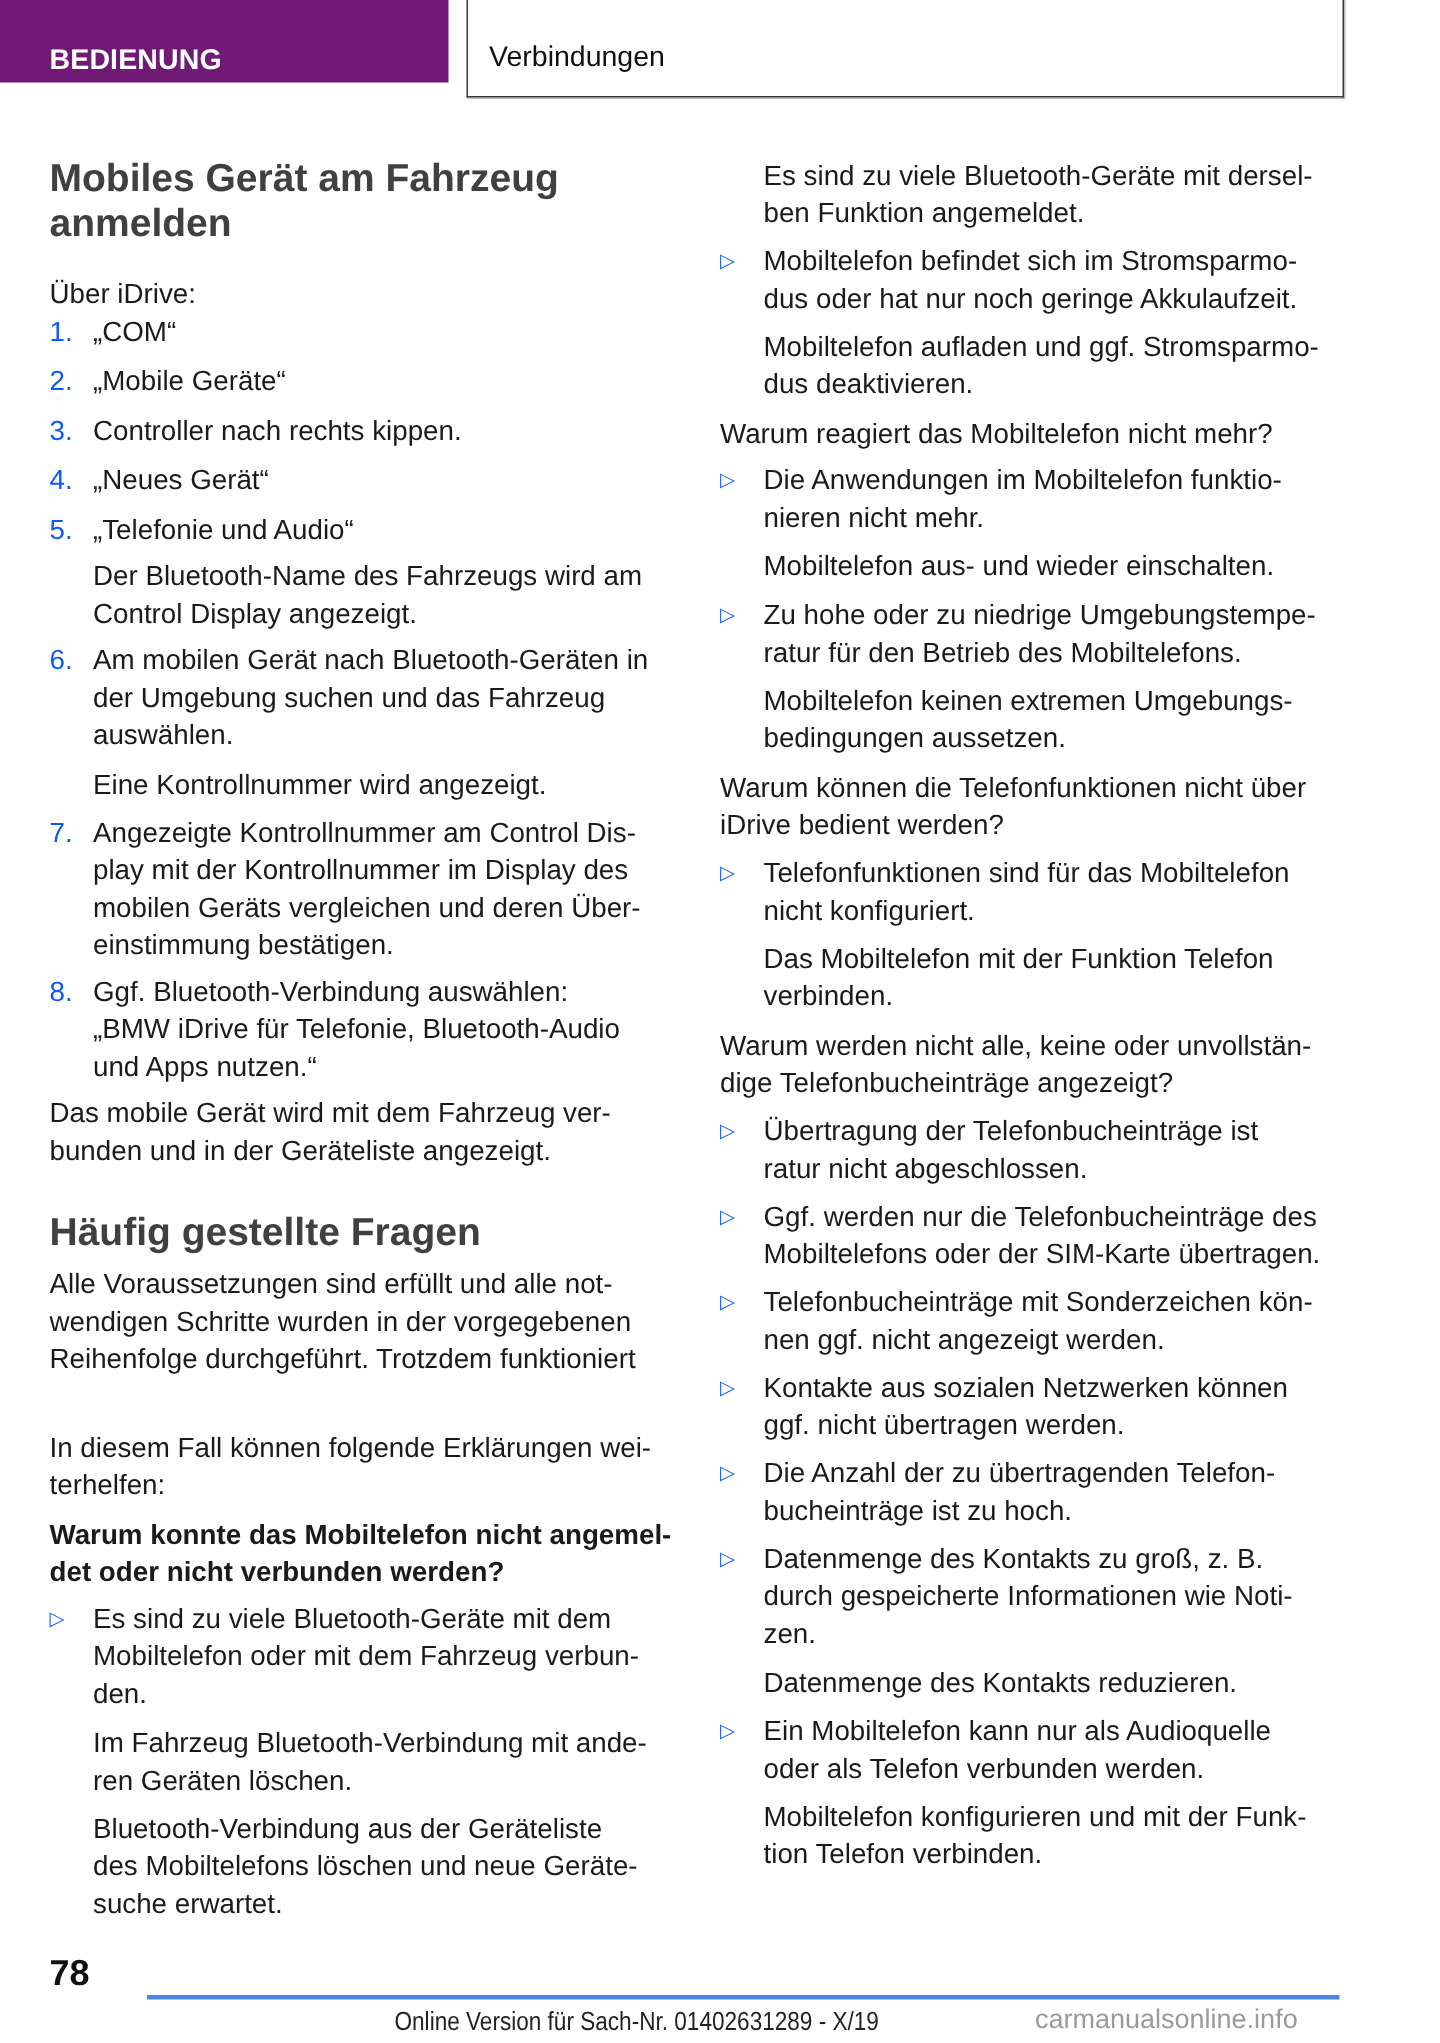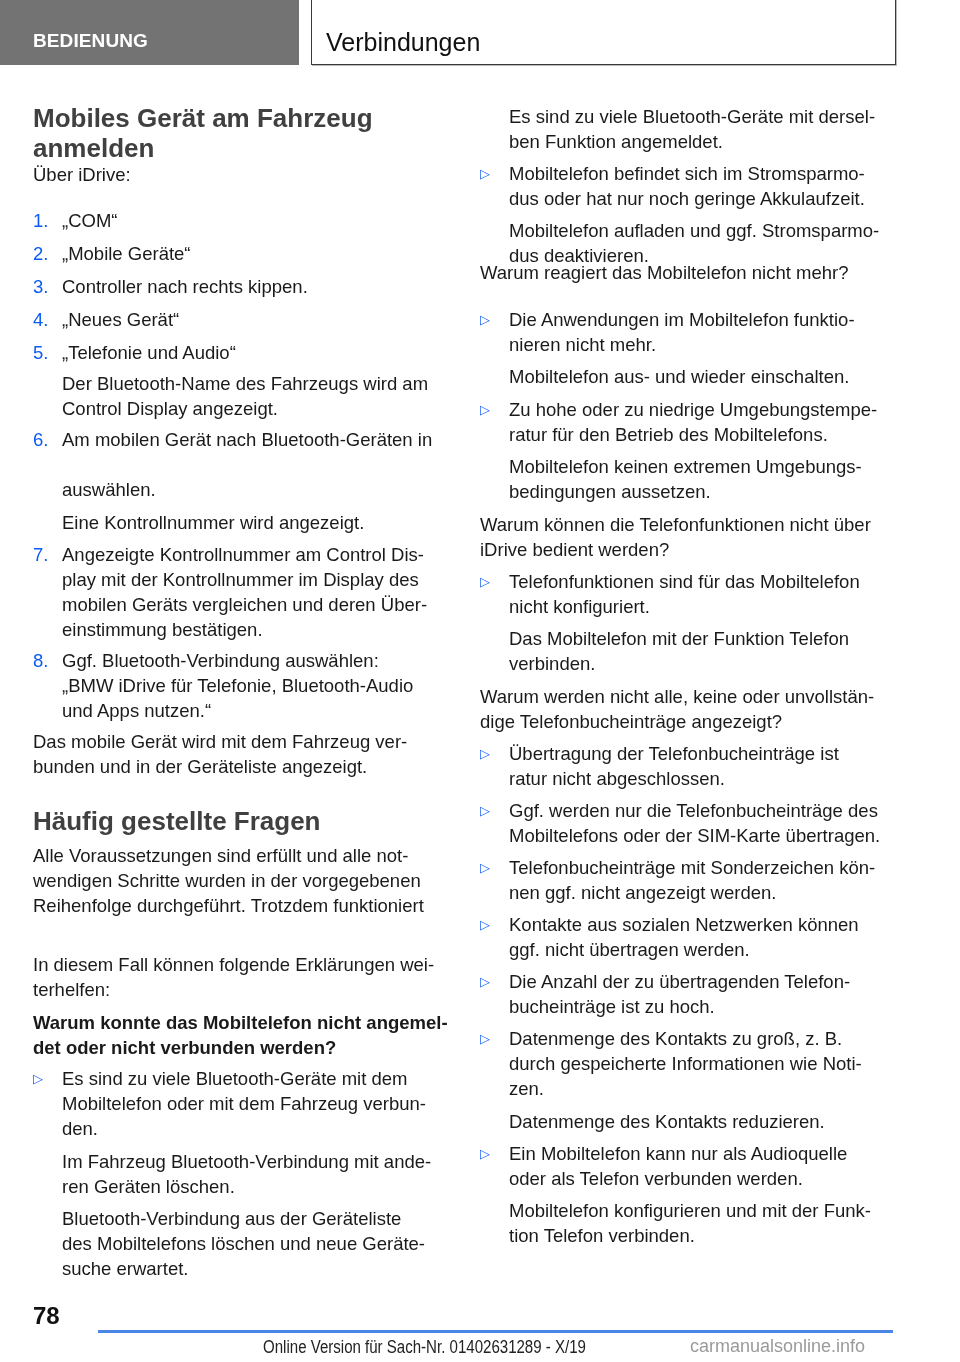--- a/index.html
+++ b/index.html
@@ -1,34 +1,34 @@
 <!DOCTYPE html>
 <html><head>
   <meta charset="utf-8">
   <style>
     html, body { margin: 0; padding: 0; background: #ffffff; }
     body {
       width: 960px; height: 1362px; position: relative; overflow: hidden;
       font-family: "Liberation Sans", sans-serif; color: #1a1a1a;
     }
     .header-section {
-      position: absolute; left: 0; top: 0; width: 299px; height: 65px;
-      background: #737373;
+      position: absolute; left: 0; top: 0; width: 299px; height: 55px;
+      background: #701a75;
     }
     .header-section span {
       position: absolute; left: 33px; top: 30px;
       color: #ffffff; font-weight: bold; font-size: 19px; letter-spacing: 0.1px;
     }
     .header-chapter {
       position: absolute; left: 311px; top: -2px; width: 583px; height: 66px;
       border: 1.5px solid #3a3a3a; border-top: none; background: #fff;
       box-shadow: 1px 1px 0 #bbb;
     }
     .header-chapter span {
-      position: absolute; left: 14px; top: 30px; font-size: 25px; color: #111;
+      position: absolute; left: 14px; top: 30px; font-size: 19px; color: #111;
     }
     .col { position: absolute; top: 0; }
     .col-left { left: 33px; width: 420px; }
     .col-right { left: 480px; width: 420px; }
     .abs { position: absolute; }
     h1.heading {
       margin: 0; color: #404040; font-weight: bold; font-size: 26px; line-height: 30px;
     }
     .p {
       font-size: 18.5px; line-height: 25px; margin: 0; color: #1a1a1a;
@@ -62,21 +62,21 @@
   <span>BEDIENUNG</span>
 </div>
 <div class="header-chapter">
   <span>Verbindungen</span>
 </div>
 
 <div class="col col-left">
   <h1 class="heading abs" style="top:103px;">
     <span>Mobiles Gerät am Fahrzeug</span><br><span>anmelden</span>
   </h1>
-  <p class="p abs" style="top:162px;">Über iDrive:</p>
+  <p class="p abs" style="top:183px;">Über iDrive:</p>
 
   <div class="abs" style="top:208px; width:420px;">
     <div class="abs" style="top:0;">
       <span class="num">1.</span>
       <span class="p ind">„COM“</span>
     </div>
     <div class="abs" style="top:33px;">
       <span class="num">2.</span>
       <span class="p ind">„Mobile Geräte“</span>
     </div>
@@ -91,21 +91,21 @@
     <div class="abs" style="top:132px;">
       <span class="num">5.</span>
       <span class="p ind">„Telefonie und Audio“</span>
       <div class="p ind" style="top:31px;">
         <span>Der Bluetooth-Name des Fahrzeugs wird am</span><br><span>Control Display angezeigt.</span>
       </div>
     </div>
     <div class="abs" style="top:219px;">
       <span class="num">6.</span>
       <div class="p ind">
-        <span>Am mobilen Gerät nach Bluetooth-Geräten in</span><br><br><span>auswählen.</span>
+        <span>Am mobilen Gerät nach Bluetooth-Geräten in</span><br><span>der Umgebung suchen und das Fahrzeug</span><br><span>auswählen.</span>
       </div>
       <div class="p ind" style="top:83px;">
         <span>Eine Kontrollnummer wird angezeigt.</span>
       </div>
     </div>
     <div class="abs" style="top:334px;">
       <span class="num">7.</span>
       <div class="p ind">
         <span>Angezeigte Kontrollnummer am Control Dis-</span><br><span>play mit der Kontrollnummer im Display des</span><br><span>mobilen Geräts vergleichen und deren Über-</span><br><span>einstimmung bestätigen.</span>
       </div>
@@ -156,21 +156,21 @@
   <div class="abs" style="top:161px; width:420px;">
     <span class="tri">▷</span>
     <div class="p ind">
       <span>Mobiltelefon befindet sich im Stromsparmo-</span><br><span>dus oder hat nur noch geringe Akkulaufzeit.</span>
     </div>
     <div class="p ind" style="top:57px;">
       <span>Mobiltelefon aufladen und ggf. Stromsparmo-</span><br><span>dus deaktivieren.</span>
     </div>
   </div>
 
-  <div class="p abs" style="top:260px; width:430px;">
+  <div class="p abs" style="top:276px; width:430px;">
     <span>Warum reagiert das Mobiltelefon nicht mehr?</span>
   </div>
 
   <div class="abs" style="top:307px; width:420px;">
     <span class="tri">▷</span>
     <div class="p ind">
       <span>Die Anwendungen im Mobiltelefon funktio-</span><br><span>nieren nicht mehr.</span>
     </div>
     <div class="p ind" style="top:57px;">
       <span>Mobiltelefon aus- und wieder einschalten.</span>

